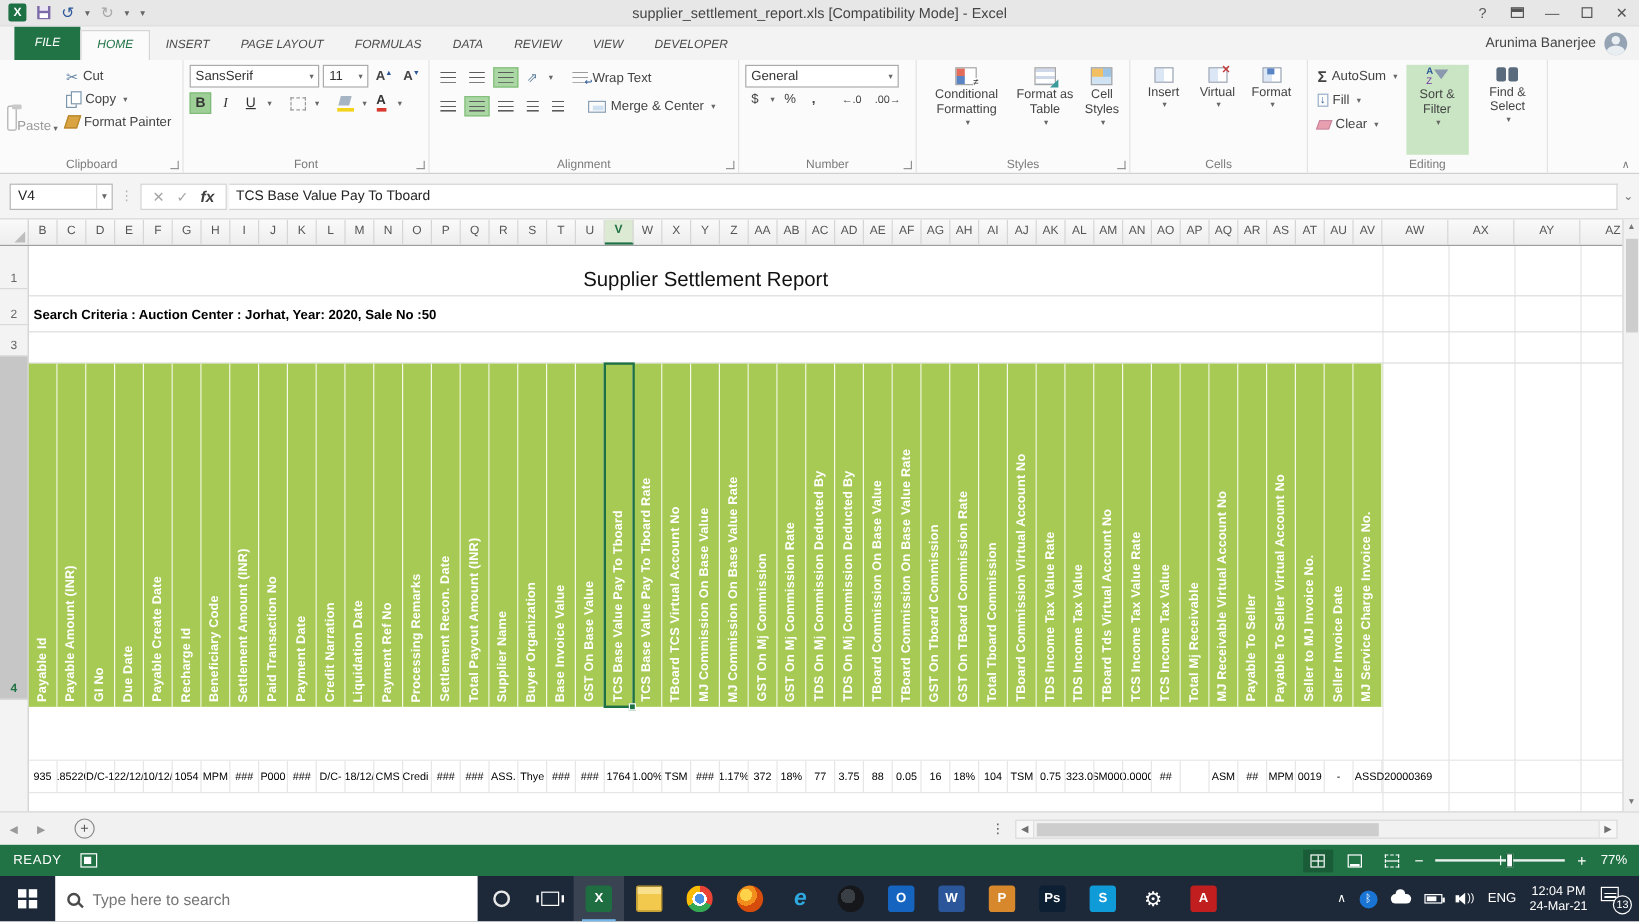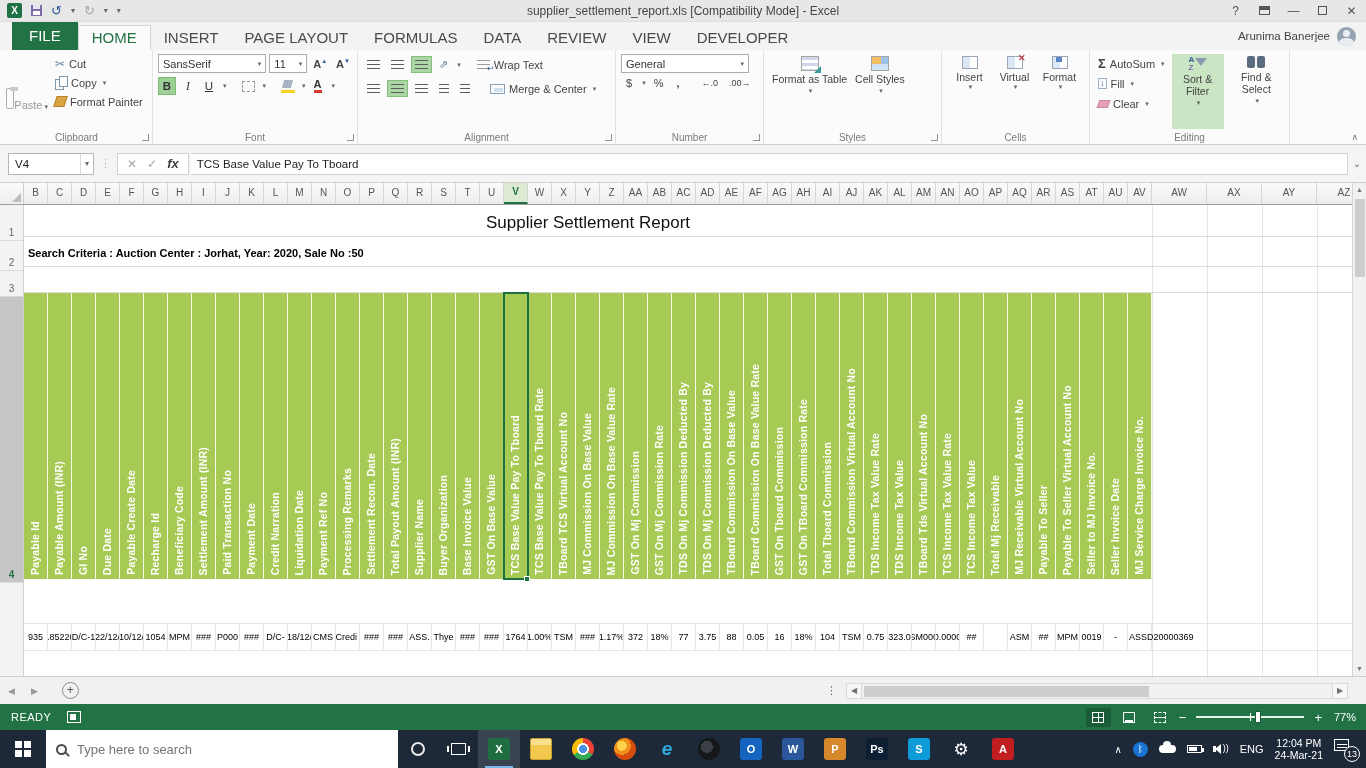--- a/index.html
+++ b/index.html
@@ -20,21 +20,21 @@
   .wtitle{position:absolute;left:0;right:0;text-align:center;font-size:12px;color:#444;}
   .wctl{margin-left:auto;display:flex;align-items:center;z-index:2;}
   .wc{width:29px;height:21px;display:flex;align-items:center;justify-content:center;color:#555;font-size:12px;}
   .ic-ribbonopts{width:11px;height:9px;border:1px solid #555;position:relative;}
   .ic-ribbonopts::before{content:"";position:absolute;left:0;right:0;top:0;height:3px;background:#555;}
   .ic-restore{width:9px;height:9px;border:1px solid #555;}
 
   
   .tabrow{height:28px;background:#f3f3f3;display:flex;align-items:flex-end;}
   .tabstrip{display:flex;align-items:flex-end;height:28px;margin-left:12px;}
-  .rtab{height:25px;line-height:25px;padding:0 13px;font-size:15px;color:#4a4a4a;white-space:nowrap;}
+  .rtab{height:25px;line-height:25px;padding:0 13px;font-size:10px;color:#4a4a4a;white-space:nowrap;font-style:italic;}
   .rtab.file{background:#217346;color:#fff;height:28px;line-height:28px;padding:0 17px;}
   .rtab.active{background:#fbfbfb;color:#217346;border:1px solid #d5d5d5;border-bottom:1px solid #fbfbfb;height:26px;line-height:24px;margin-bottom:-1px;}
   .userbox{margin-left:auto;display:flex;align-items:center;gap:7px;padding:0 10px;height:28px;font-size:11.5px;color:#444;}
   .avatar{width:19px;height:19px;border-radius:50%;background:#95a3b3;position:relative;overflow:hidden;}
   .avatar::before{content:"";position:absolute;left:6px;top:3px;width:7px;height:7px;border-radius:50%;background:#e9eef3;}
   .avatar::after{content:"";position:absolute;left:2px;top:11px;width:15px;height:9px;border-radius:50%;background:#e9eef3;}
 
   
   .ribbon{height:95px;background:#fbfbfb;border-bottom:1px solid #d0d0d0;display:flex;position:relative;padding-left:1px;}
   .rgroup{position:relative;border-right:1px solid #e3e3e3;padding:4px 4px 15px 5px;}
@@ -128,21 +128,21 @@
 
   
   .grid{position:relative;height:471px;display:flex;overflow:hidden;background:#fff;}
   .gutter{width:24px;background:#f3f3f3;border-right:1px solid #cfcfcf;display:flex;flex-direction:column;flex:0 0 24px;}
   .rl{display:flex;align-items:flex-end;justify-content:center;font-size:10px;color:#666;border-bottom:1px solid #d9d9d9;padding-bottom:2px;}
   .rl.sel{background:#c6c6c6;color:#217346;font-weight:bold;}
   .rl.rest{flex:1;border-bottom:none;}
   .rows{position:relative;flex:1;}
   .xline{position:absolute;top:0;bottom:0;width:1px;background:#e4e4e4;}
   .row{position:relative;}
-  .r1{height:32px;border-bottom:1px solid #dcdcdc;display:flex;align-items:flex-end;}
+  .r1{height:42px;border-bottom:1px solid #dcdcdc;display:flex;align-items:flex-end;}
   .sheet-title{display:block;width:1128px;text-align:center;font-size:17px;color:#111;padding-bottom:3px;}
   .r2{height:30px;border-bottom:1px solid #dcdcdc;display:flex;align-items:flex-end;}
   .criteria{font-size:11px;font-weight:bold;color:#000;padding:0 0 7px 4px;white-space:nowrap;}
   .r3{height:26px;border-bottom:1px solid #dcdcdc;}
   .r4{height:286px;display:flex;}
   .hc{width:24px;flex:0 0 24px;background:#a6ca53;border-right:1px solid #f5f9ea;position:relative;}
   .hc.selc{outline:2px solid #1e7145;outline-offset:-1px;z-index:2;}
   .vt{position:absolute;bottom:4px;left:5px;writing-mode:vertical-rl;transform:rotate(180deg);white-space:nowrap;font-size:10.5px;font-weight:bold;color:#fff;letter-spacing:.2px;}
   .fh{position:absolute;right:-3px;bottom:-3px;width:6px;height:6px;background:#1e7145;border:1px solid #fff;z-index:3;}
   .gaprow{height:44px;}
@@ -400,20 +400,25 @@
         <span class="nbtn" style="font-weight:bold">,</span>
         <span class="sep"></span>
         <span class="dec">←.0</span>
         <span class="dec">.00→</span>
       </div>
       <span class="glabel">Number</span>
       <span class="dlg"></span>
     </div>
 
     <div class="rgroup" style="width:178px;display:flex;gap:2px">
+      <div class="bb">
+          <span class="ic-cf"></span>
+          <span>Conditional Formatting</span>
+          <span class="caret">▾</span>
+        </div>
       <div class="bb">
           <span class="ic-fat"></span>
           <span>Format as Table</span>
           <span class="caret">▾</span>
         </div>
       <div class="bb">
           <span class="ic-cs"></span>
           <span>Cell Styles</span>
           <span class="caret">▾</span>
         </div>

